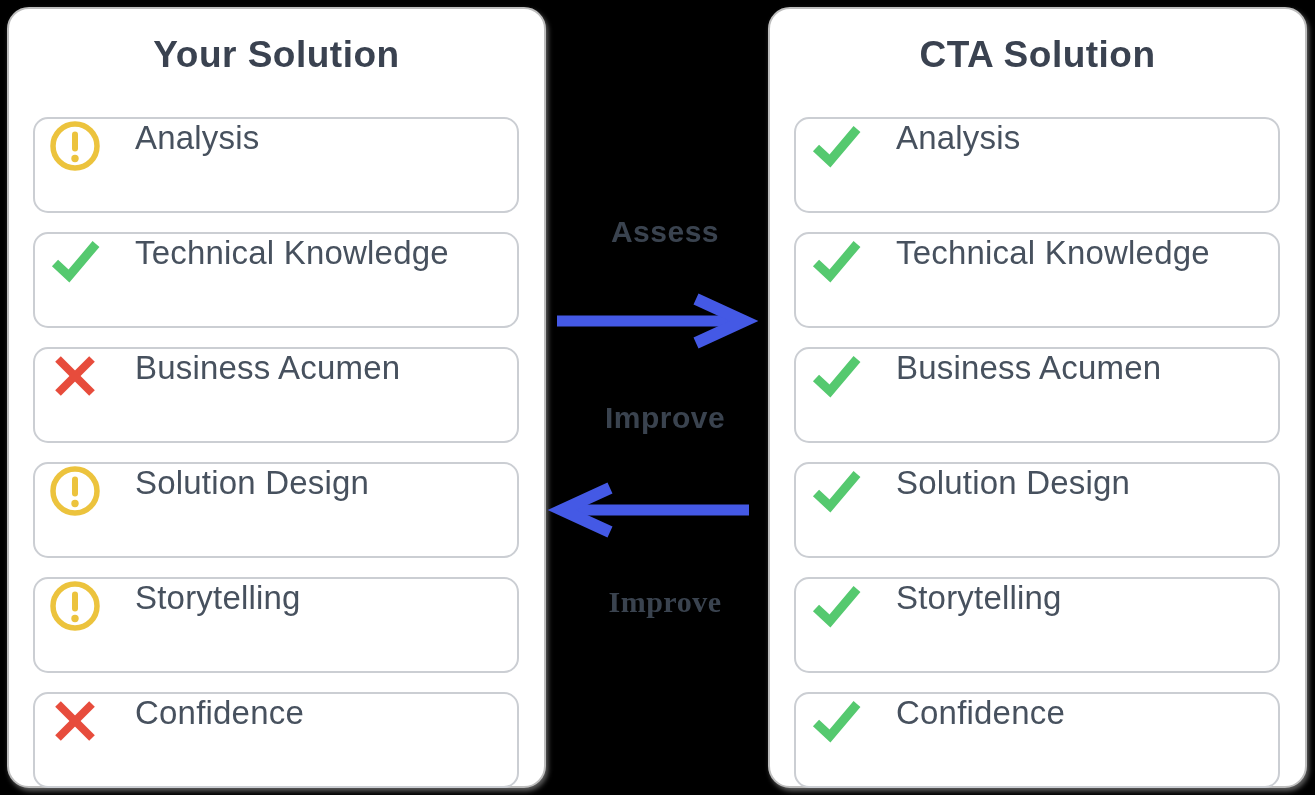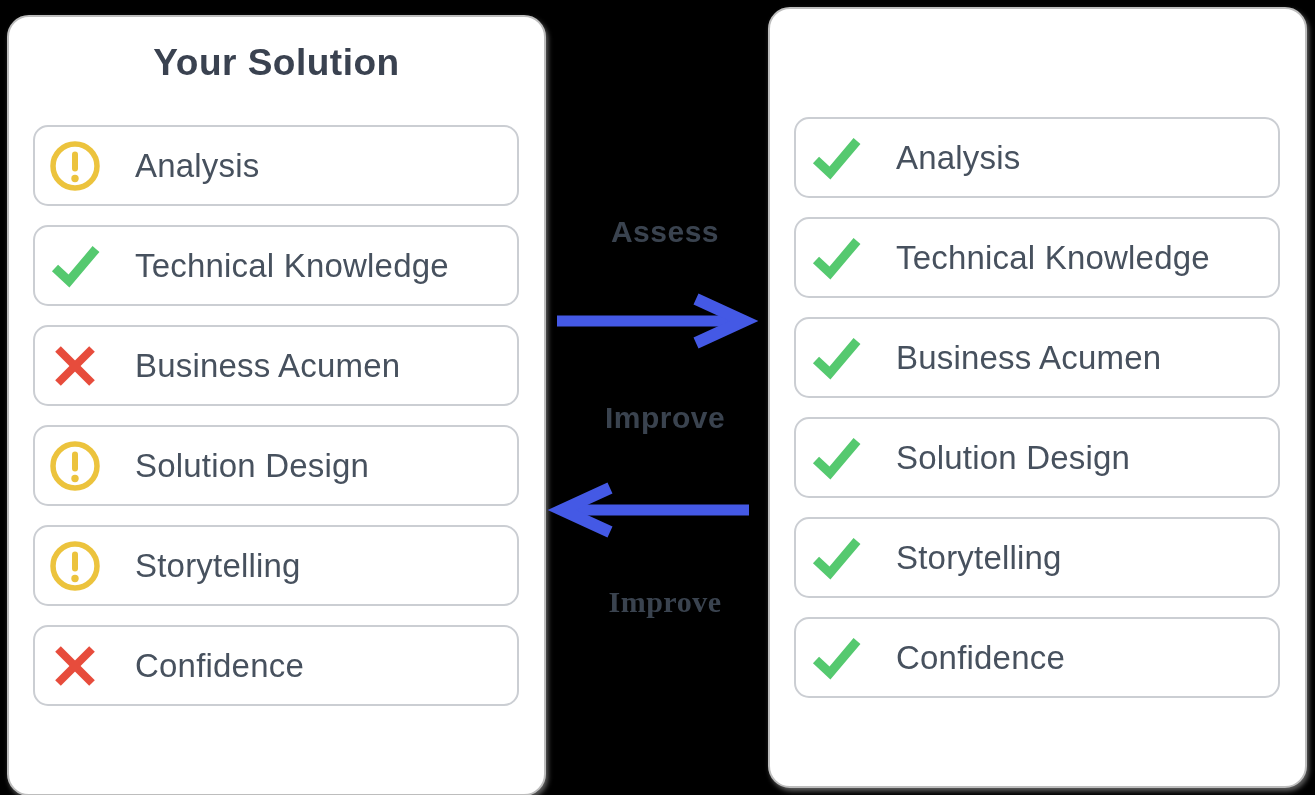--- a/index.html
+++ b/index.html
@@ -13,33 +13,33 @@
     position:relative; background:var(--bg); overflow:hidden;
     font-family:"Liberation Sans", sans-serif;
   }
   .panel{
     position:absolute; top:7px; width:539px; height:781px;
     background:var(--panel-bg);
     border:2px solid var(--panel-border);
     border-radius:22px;
     box-shadow:2px 3px 5px rgba(175,175,175,0.55);
   }
-  .panel.left{left:7px;margin-top:8px;}
+  .panel.left{left:7px;}
   .panel.right{left:768px;}
   .panel-title{
     margin-top:25px; text-align:center;
     font-size:37px; font-weight:800; letter-spacing:0.5px;
     color:var(--title);
   }
   .cards{position:absolute; top:108px; left:24px; right:25px;}
   .card{
-    height:81px; margin-bottom:19px;
+    height:96px; margin-bottom:19px;
     border:2px solid var(--card-border); border-radius:15px;
     background:var(--panel-bg);
-    display:flex; align-items:center; padding-left:13px;
+    display:flex; padding-left:13px;
   }
   .card .icon{
     width:54px; height:54px; flex:0 0 54px;
     display:flex; align-items:center; justify-content:center;
   }
   .card .icon svg{overflow:visible;}
   .card .label{
     margin-left:33px; font-size:33px; letter-spacing:0.2px;
     color:var(--item); white-space:nowrap;
   }
@@ -136,20 +136,21 @@
 <div class="arrow" id="arrow-left">
   <svg width="194" height="56" viewBox="0 0 194 56">
     <line x1="193" y1="28" x2="17" y2="28" style="stroke:var(--blue)" stroke-width="11"></line>
     <polyline points="54,6 6,28 54,50" fill="none" style="stroke:var(--blue)" stroke-width="12"></polyline>
   </svg>
 </div>
 
 <div class="flow-label" id="flow-label-2">Improve</div>
 
 <div class="panel right">
+  <div class="panel-title">CTA Solution</div>
   <div class="cards" id="right-cards">
       <div class="card">
         <span class="icon">
           <svg width="54" height="54" viewBox="0 0 54 54">
             <polyline points="7,29 21,42 48,10" fill="none" style="stroke:var(--green)" stroke-width="9"></polyline>
           </svg>
         </span>
         <span class="label">Analysis</span>
       </div>
       <div class="card">

